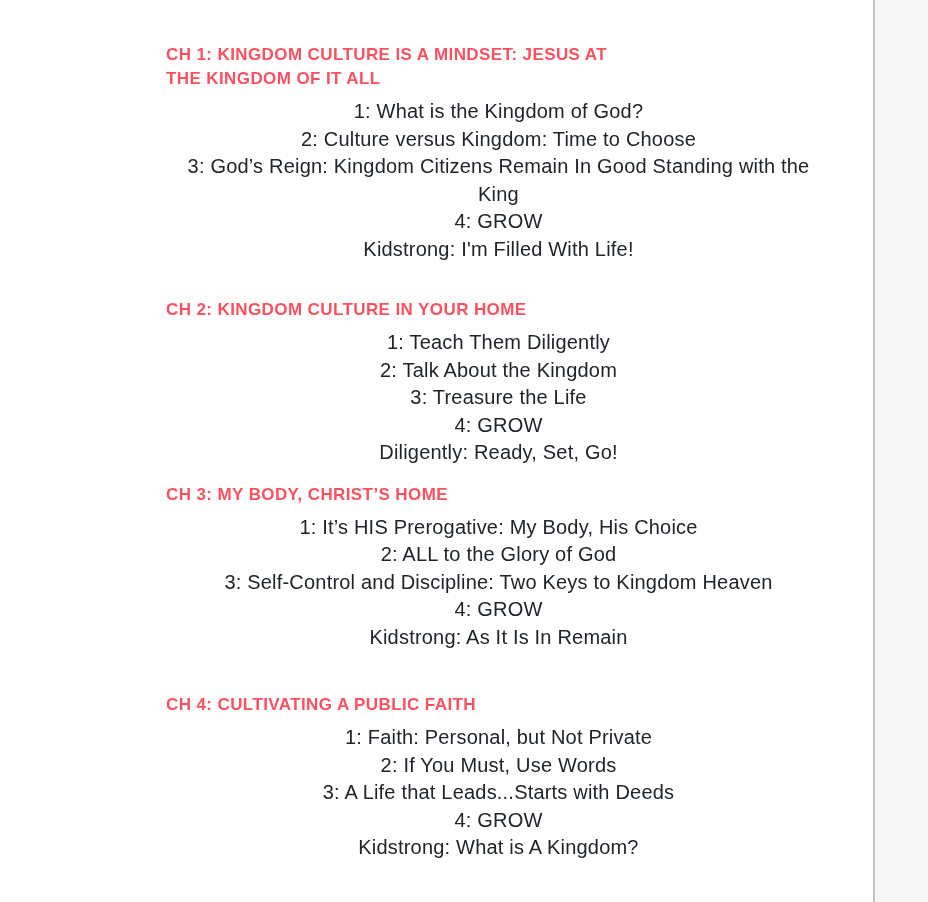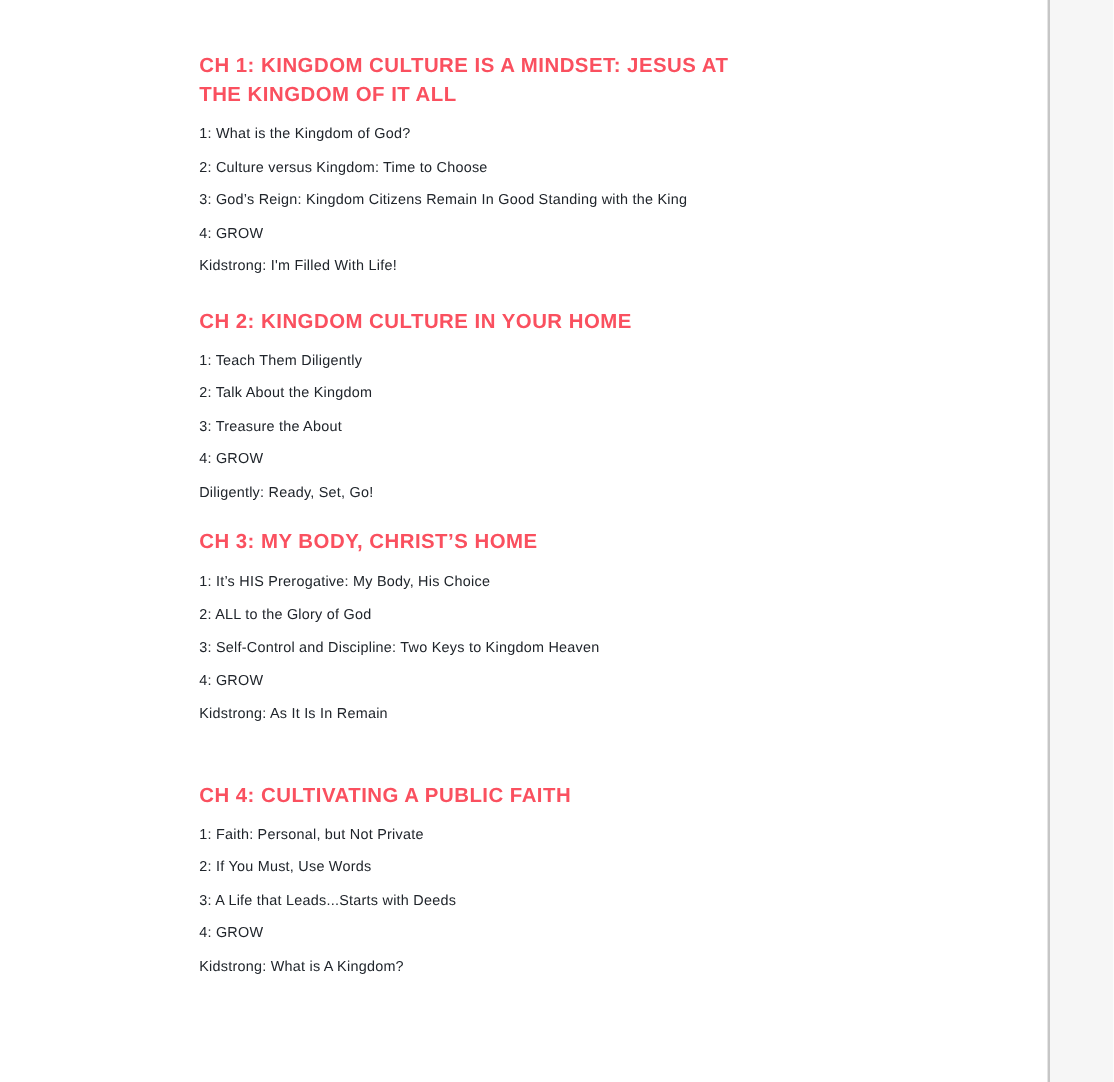--- a/index.html
+++ b/index.html
@@ -30,38 +30,39 @@
     width: 55px;
     height: 902px;
     background: var(--gutter-bg, #f6f6f6);
     border-left: 2px solid var(--gutter-border, #c6c6c6);
     box-sizing: border-box;
   }
   .toc {
     padding: 43px 40px 0 166px;
   }
   .section { }
-  .section.s2 { margin-top: 20px; }
+  .section.s2 { margin-top: 35px; }
   .section.s3 { margin-top: 16px; }
   .section.s4 { margin-top: 42px; }
   .chapter-heading {
     margin: 0 0 7px 0;
   }
   .chapter-heading .h-line {
     color: var(--heading-color, #fa505f);
     font-size: 17px;
     font-weight: bold;
     line-height: 24px;
     letter-spacing: 0.4px;
   }
   .chapter-items .toc-item {
     color: var(--body-color, #20252b);
-    font-size: 12px;
+    font-size: 20px;
     line-height: 27.5px;
     letter-spacing: 0.2px;
+    text-align: center;
   }
 </style>
 </head>
 <body>
 
 <div class="page">
   <div class="toc" id="toc">
       <div class="section s1">
         <div class="chapter-heading">
           <div class="h-line">CH 1: KINGDOM CULTURE IS A MINDSET: JESUS AT</div>
@@ -75,21 +76,21 @@
           <div class="toc-item">Kidstrong: I'm Filled With Life!</div>
         </div>
       </div>
       <div class="section s2">
         <div class="chapter-heading">
           <div class="h-line">CH 2: KINGDOM CULTURE IN YOUR HOME</div>
         </div>
         <div class="chapter-items">
           <div class="toc-item">1: Teach Them Diligently</div>
           <div class="toc-item">2: Talk About the Kingdom</div>
-          <div class="toc-item">3: Treasure the About</div>
+          <div class="toc-item">3: Treasure the Life</div>
           <div class="toc-item">4: GROW</div>
           <div class="toc-item">Diligently: Ready, Set, Go!</div>
         </div>
       </div>
       <div class="section s3">
         <div class="chapter-heading">
           <div class="h-line">CH 3: MY BODY, CHRIST’S HOME</div>
         </div>
         <div class="chapter-items">
           <div class="toc-item">1: It’s HIS Prerogative: My Body, His Choice</div>

